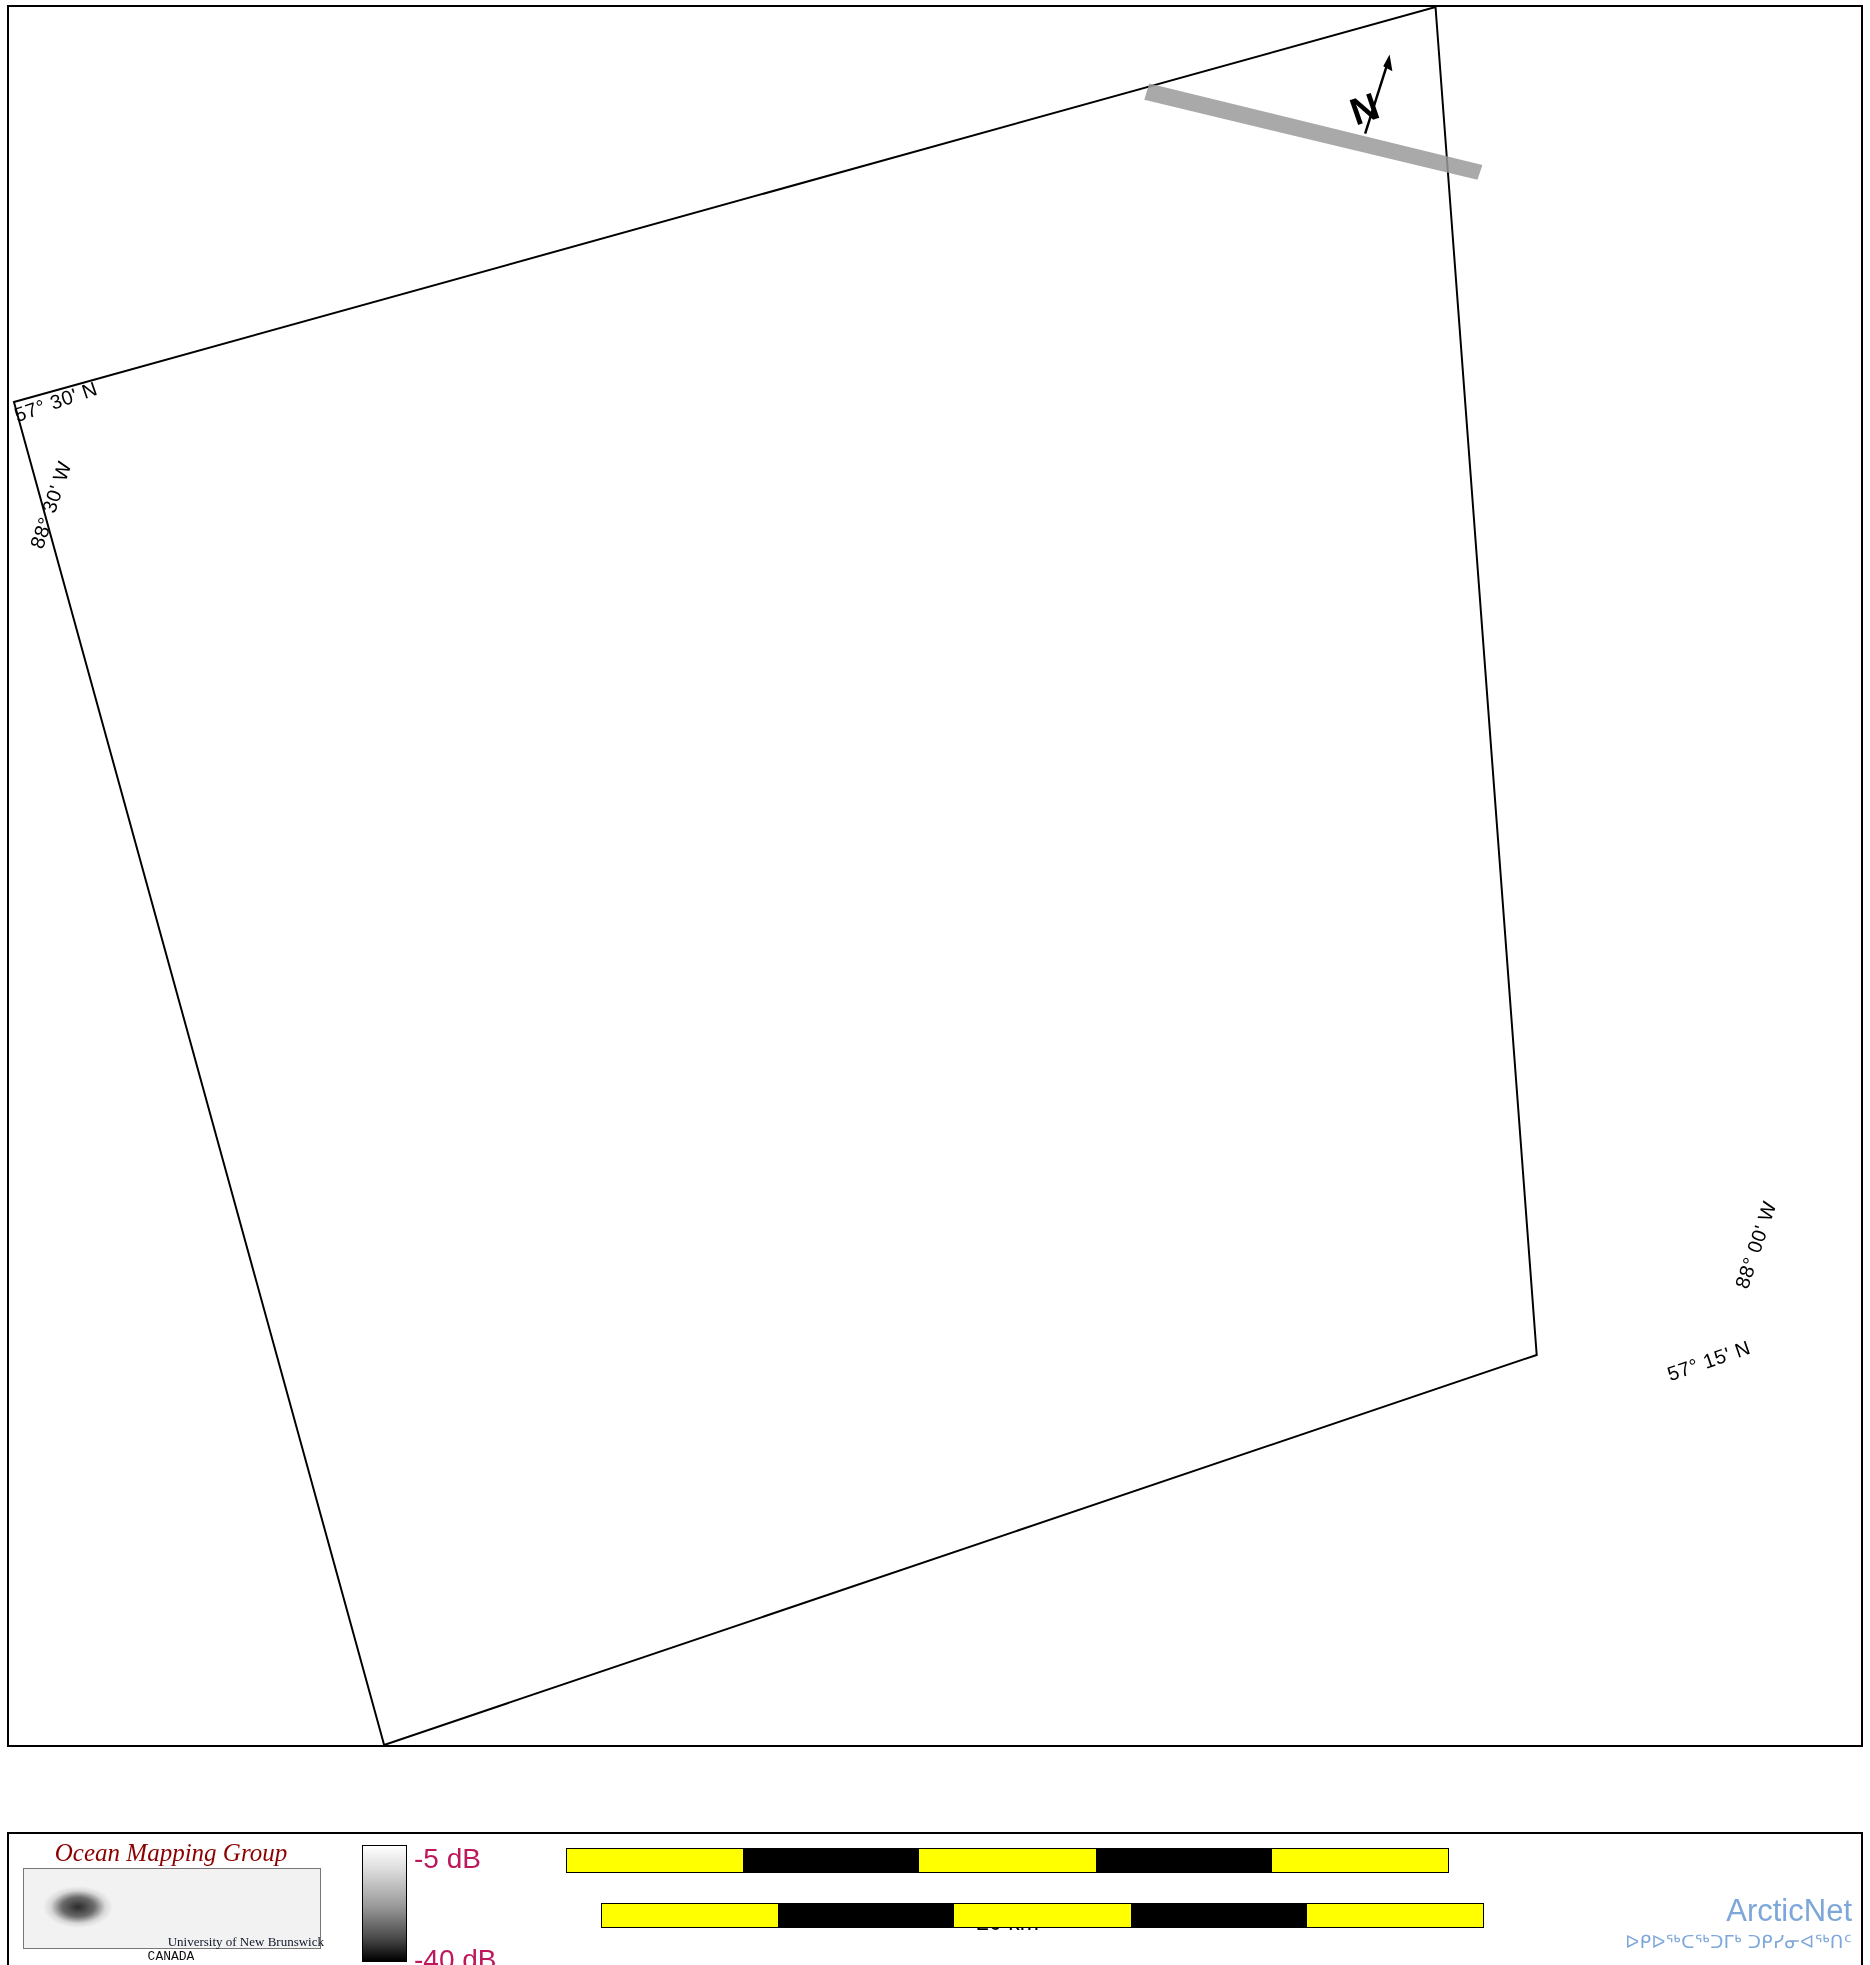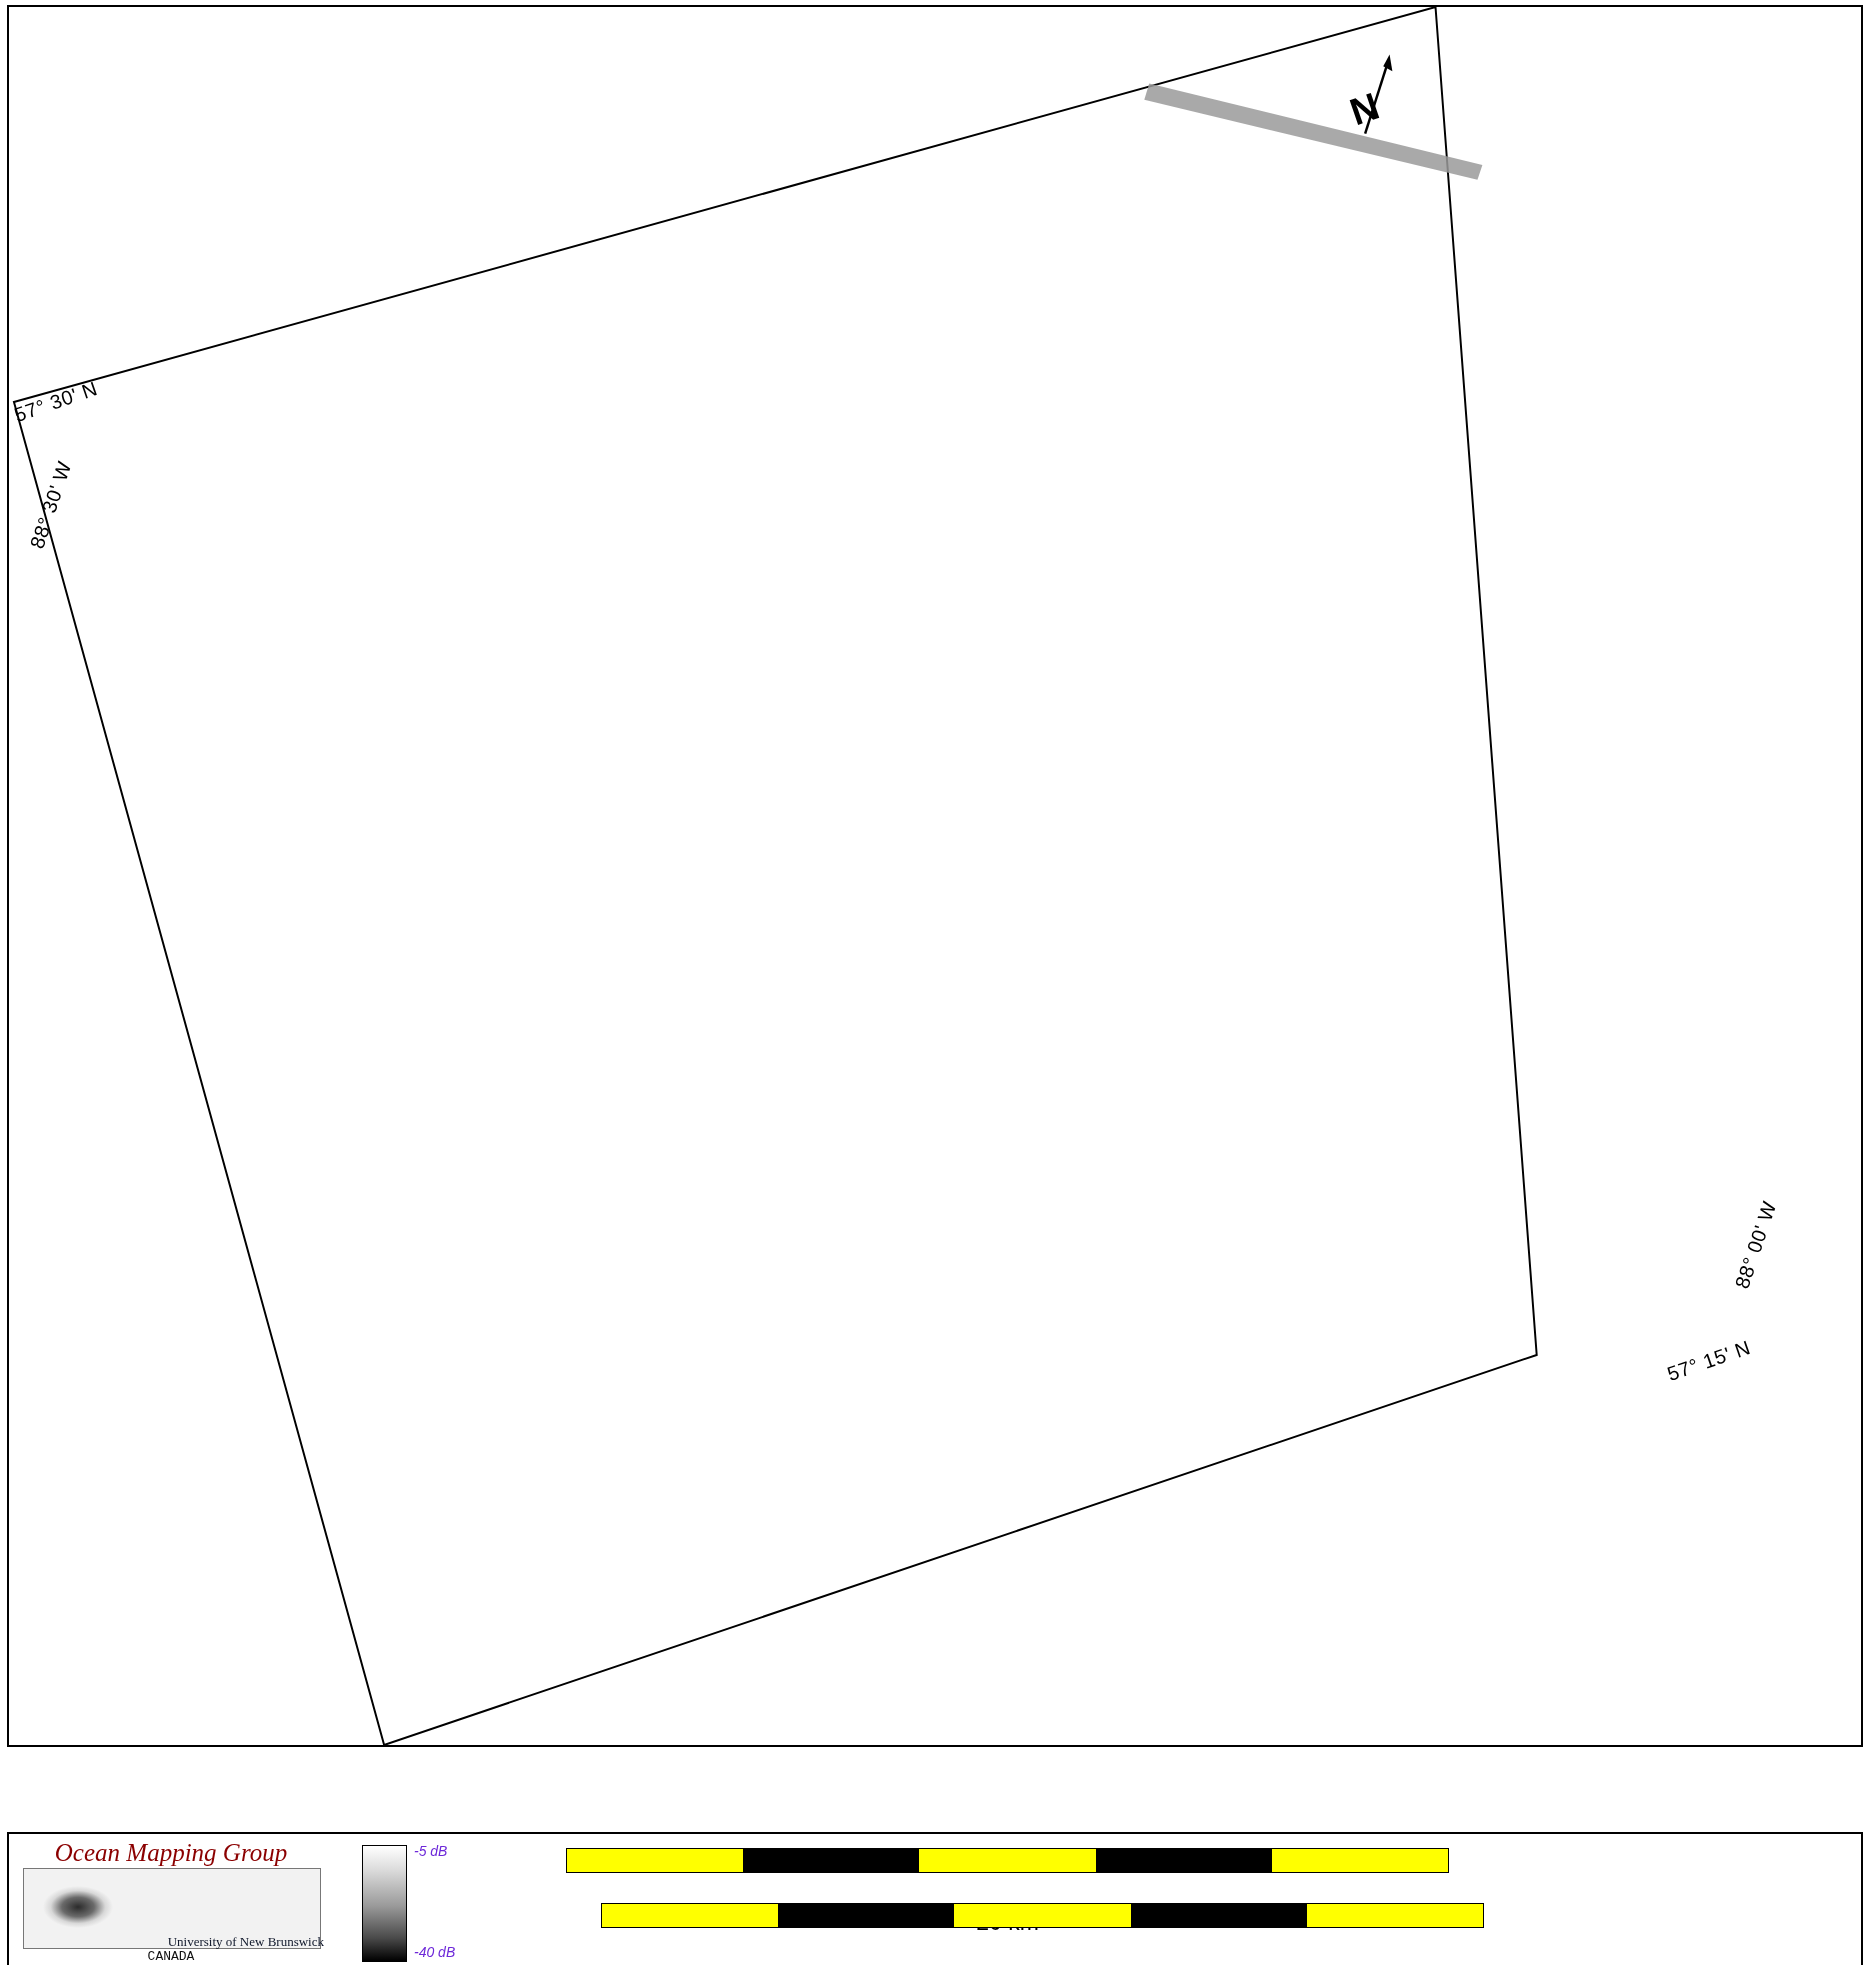--- a/index.html
+++ b/index.html
@@ -162,24 +162,23 @@
     top: 11px;
     width: 45px;
     height: 117px;
     background: linear-gradient(to bottom, #ffffff 0%, #d9d9d9 22%, #9a9a9a 52%, #4a4a4a 80%, #000000 100%);
     border: 0.5px solid #000000;
     box-sizing: border-box;
   }
   .db-label {
     position: absolute;
     font-family: "Liberation Sans", sans-serif;
-    font-size: 14px;
-    color: #6d28d9;
+    font-size: 28px;
+    color: #be185d;
     white-space: nowrap;
-    font-style: italic;
   }
   #db-max-label { left: 405px; top: 9px; }
   #db-min-label { left: 405px; top: 110px; }
 
   
   #scale-km {
     position: absolute;
     left: 557px;
     top: 14px;
     width: 883px;
@@ -312,17 +311,21 @@
     <div id="scale-km-label">20 km</div>
 
     <div id="scale-nm">
       <div class="seg y" style="width:20%"></div>
       <div class="seg k" style="width:20%"></div>
       <div class="seg y" style="width:20%"></div>
       <div class="seg k" style="width:20%"></div>
       <div class="seg y" style="width:20%"></div>
     </div>
 
+    <div id="arcticnet">
+      <div class="an-title">ArcticNet</div>
+      <div class="an-inuk">ᐅᑭᐅᖅᑕᖅᑐᒥᒃ ᑐᑭᓯᓂᐊᖅᑎᑦ</div>
+    </div>
   </div>
 
 
 </div>
 
 
 </body></html>

